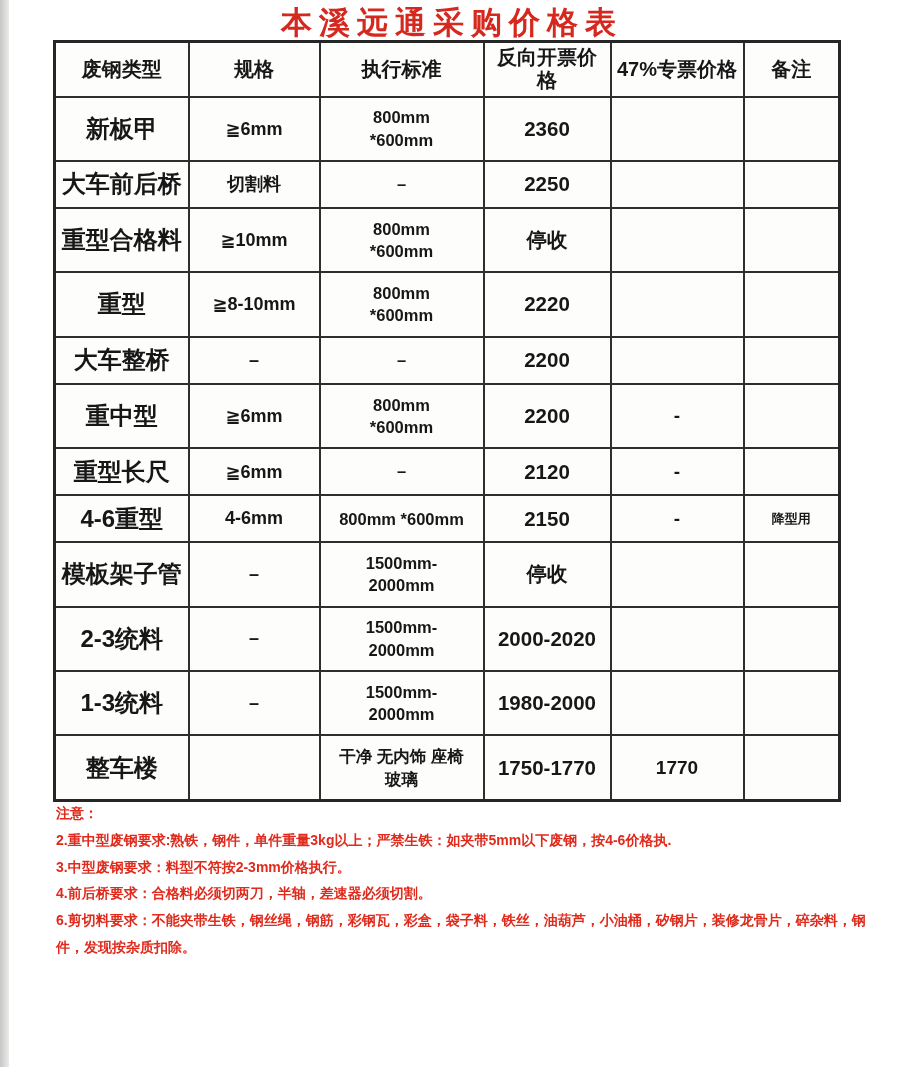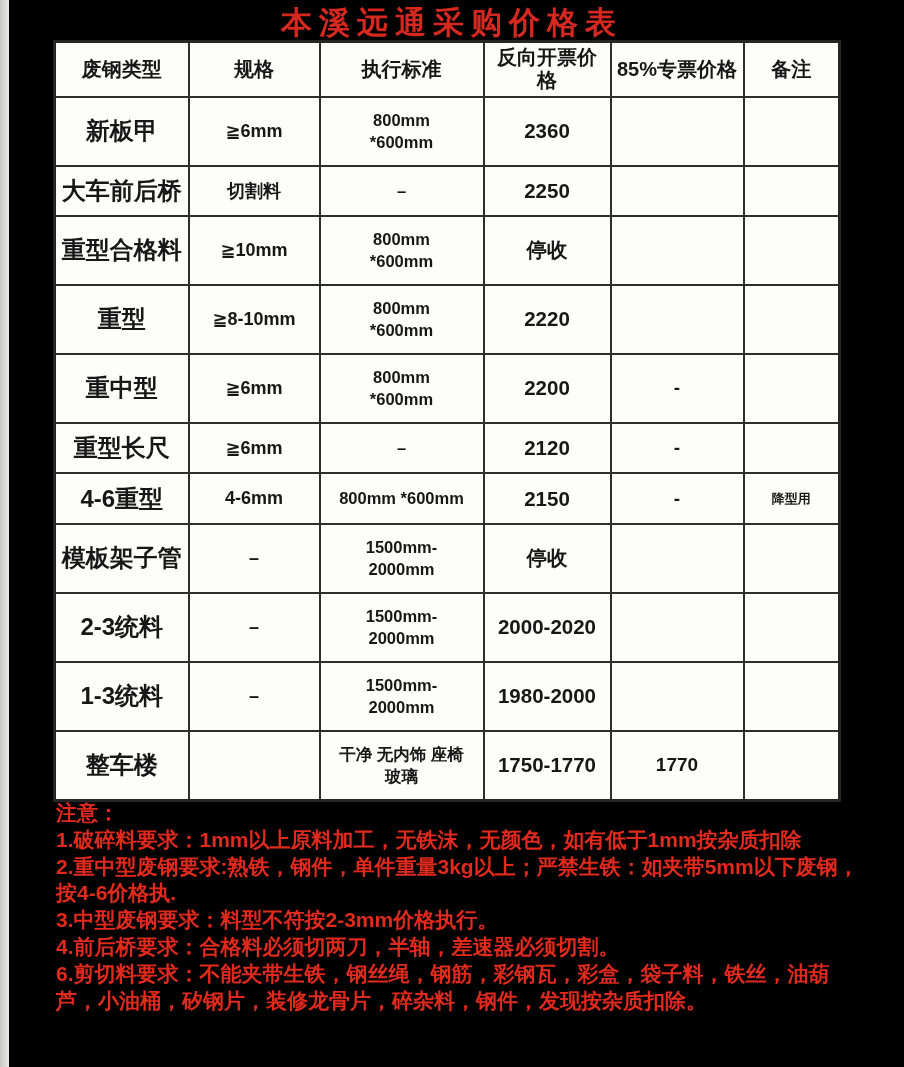--- a/index.html
+++ b/index.html
@@ -3,21 +3,21 @@
 <meta charset="utf-8">
 <style>
   html, body { margin: 0; padding: 0; }
   body {
     width: 904px; height: 1067px;
     background: #eeeeec;
     font-family: "Liberation Sans", "DejaVu Sans", sans-serif;
   }
   .canvas {
     position: relative; width: 904px; height: 1067px;
-    background: #000000; overflow: hidden;
+    background: #ffffff; overflow: hidden;
   }
   .edge-left {
     position: absolute; left: 0; top: 0; width: 9px; height: 100%;
     background: linear-gradient(to right, #c6c6c6, #ebebe9);
   }
   .title {
     position: absolute; top: 2px; left: 0; width: 100%;
     text-align: center;
     font-size: 31px; font-weight: 700; color: #d5281e;
     letter-spacing: 7px;
@@ -41,21 +41,21 @@
   .price-table th { font-size: 20px; line-height: 1.15; }
   .c0 { font-size: 24px; }
   .c1 { font-size: 18px; }
   .c2 { font-size: 16.5px; line-height: 1.35; }
   .c3 { font-size: 20.5px; }
   .c4 { font-size: 19px; }
   .c5 { font-size: 13px; }
   .notes {
     position: absolute; left: 56px; top: 800px; width: 814px;
     color: #df2a1c; font-weight: 700;
-    font-size: 21px; line-height: 26.8px;
+    font-size: 14px; line-height: 26.8px;
   }
   .notes .note-heading { display: block; }
   .notes .note-item { display: block; }
 </style>
 </head>
 <body>
 
 <div class="canvas">
   <div class="edge-left"></div>
 
@@ -70,21 +70,21 @@
       <col style="width:133px">
       <col style="width:96px">
     </colgroup>
     <thead>
       <tr>
           <th class="c0">废钢类型</th>
           <th class="c1">规格</th>
           <th class="c2">执行标准</th>
           <th class="c3">反向开票价
 格</th>
-          <th class="c4">85%专票价格</th>
+          <th class="c4">47%专票价格</th>
           <th class="c5">备注</th>
         </tr>
     </thead>
     <tbody>
         <tr>
           <td class="c0">新板甲</td>
           <td class="c1">≧6mm</td>
           <td class="c2">800mm
 *600mm</td>
           <td class="c3">2360</td>
@@ -107,20 +107,28 @@
           <td class="c3">停收</td>
           <td class="c4"></td>
           <td class="c5"></td>
         </tr>
         <tr>
           <td class="c0">重型</td>
           <td class="c1">≧8-10mm</td>
           <td class="c2">800mm
 *600mm</td>
           <td class="c3">2220</td>
+          <td class="c4"></td>
+          <td class="c5"></td>
+        </tr>
+        <tr>
+          <td class="c0">大车整桥</td>
+          <td class="c1">–</td>
+          <td class="c2">–</td>
+          <td class="c3">2200</td>
           <td class="c4"></td>
           <td class="c5"></td>
         </tr>
         <tr>
           <td class="c0">重中型</td>
           <td class="c1">≧6mm</td>
           <td class="c2">800mm
 *600mm</td>
           <td class="c3">2200</td>
           <td class="c4">-</td>
@@ -176,19 +184,18 @@
 玻璃</td>
           <td class="c3">1750-1770</td>
           <td class="c4">1770</td>
           <td class="c5"></td>
         </tr>
       </tbody>
   </table>
 
   <div class="notes">
     <span class="note-heading">注意：</span>
-  <span class="note-item">1.破碎料要求：1mm以上原料加工，无铁沫，无颜色，如有低于1mm按杂质扣除</span>
       <span class="note-item">2.重中型废钢要求:熟铁，钢件，单件重量3kg以上；严禁生铁：如夹带5mm以下废钢，按4-6价格执.</span>
       <span class="note-item">3.中型废钢要求：料型不符按2-3mm价格执行。</span>
       <span class="note-item">4.前后桥要求：合格料必须切两刀，半轴，差速器必须切割。</span>
       <span class="note-item">6.剪切料要求：不能夹带生铁，钢丝绳，钢筋，彩钢瓦，彩盒，袋子料，铁丝，油葫芦，小油桶，矽钢片，装修龙骨片，碎杂料，钢件，发现按杂质扣除。</span>
     </div>
 </div>
 
 </body></html>

